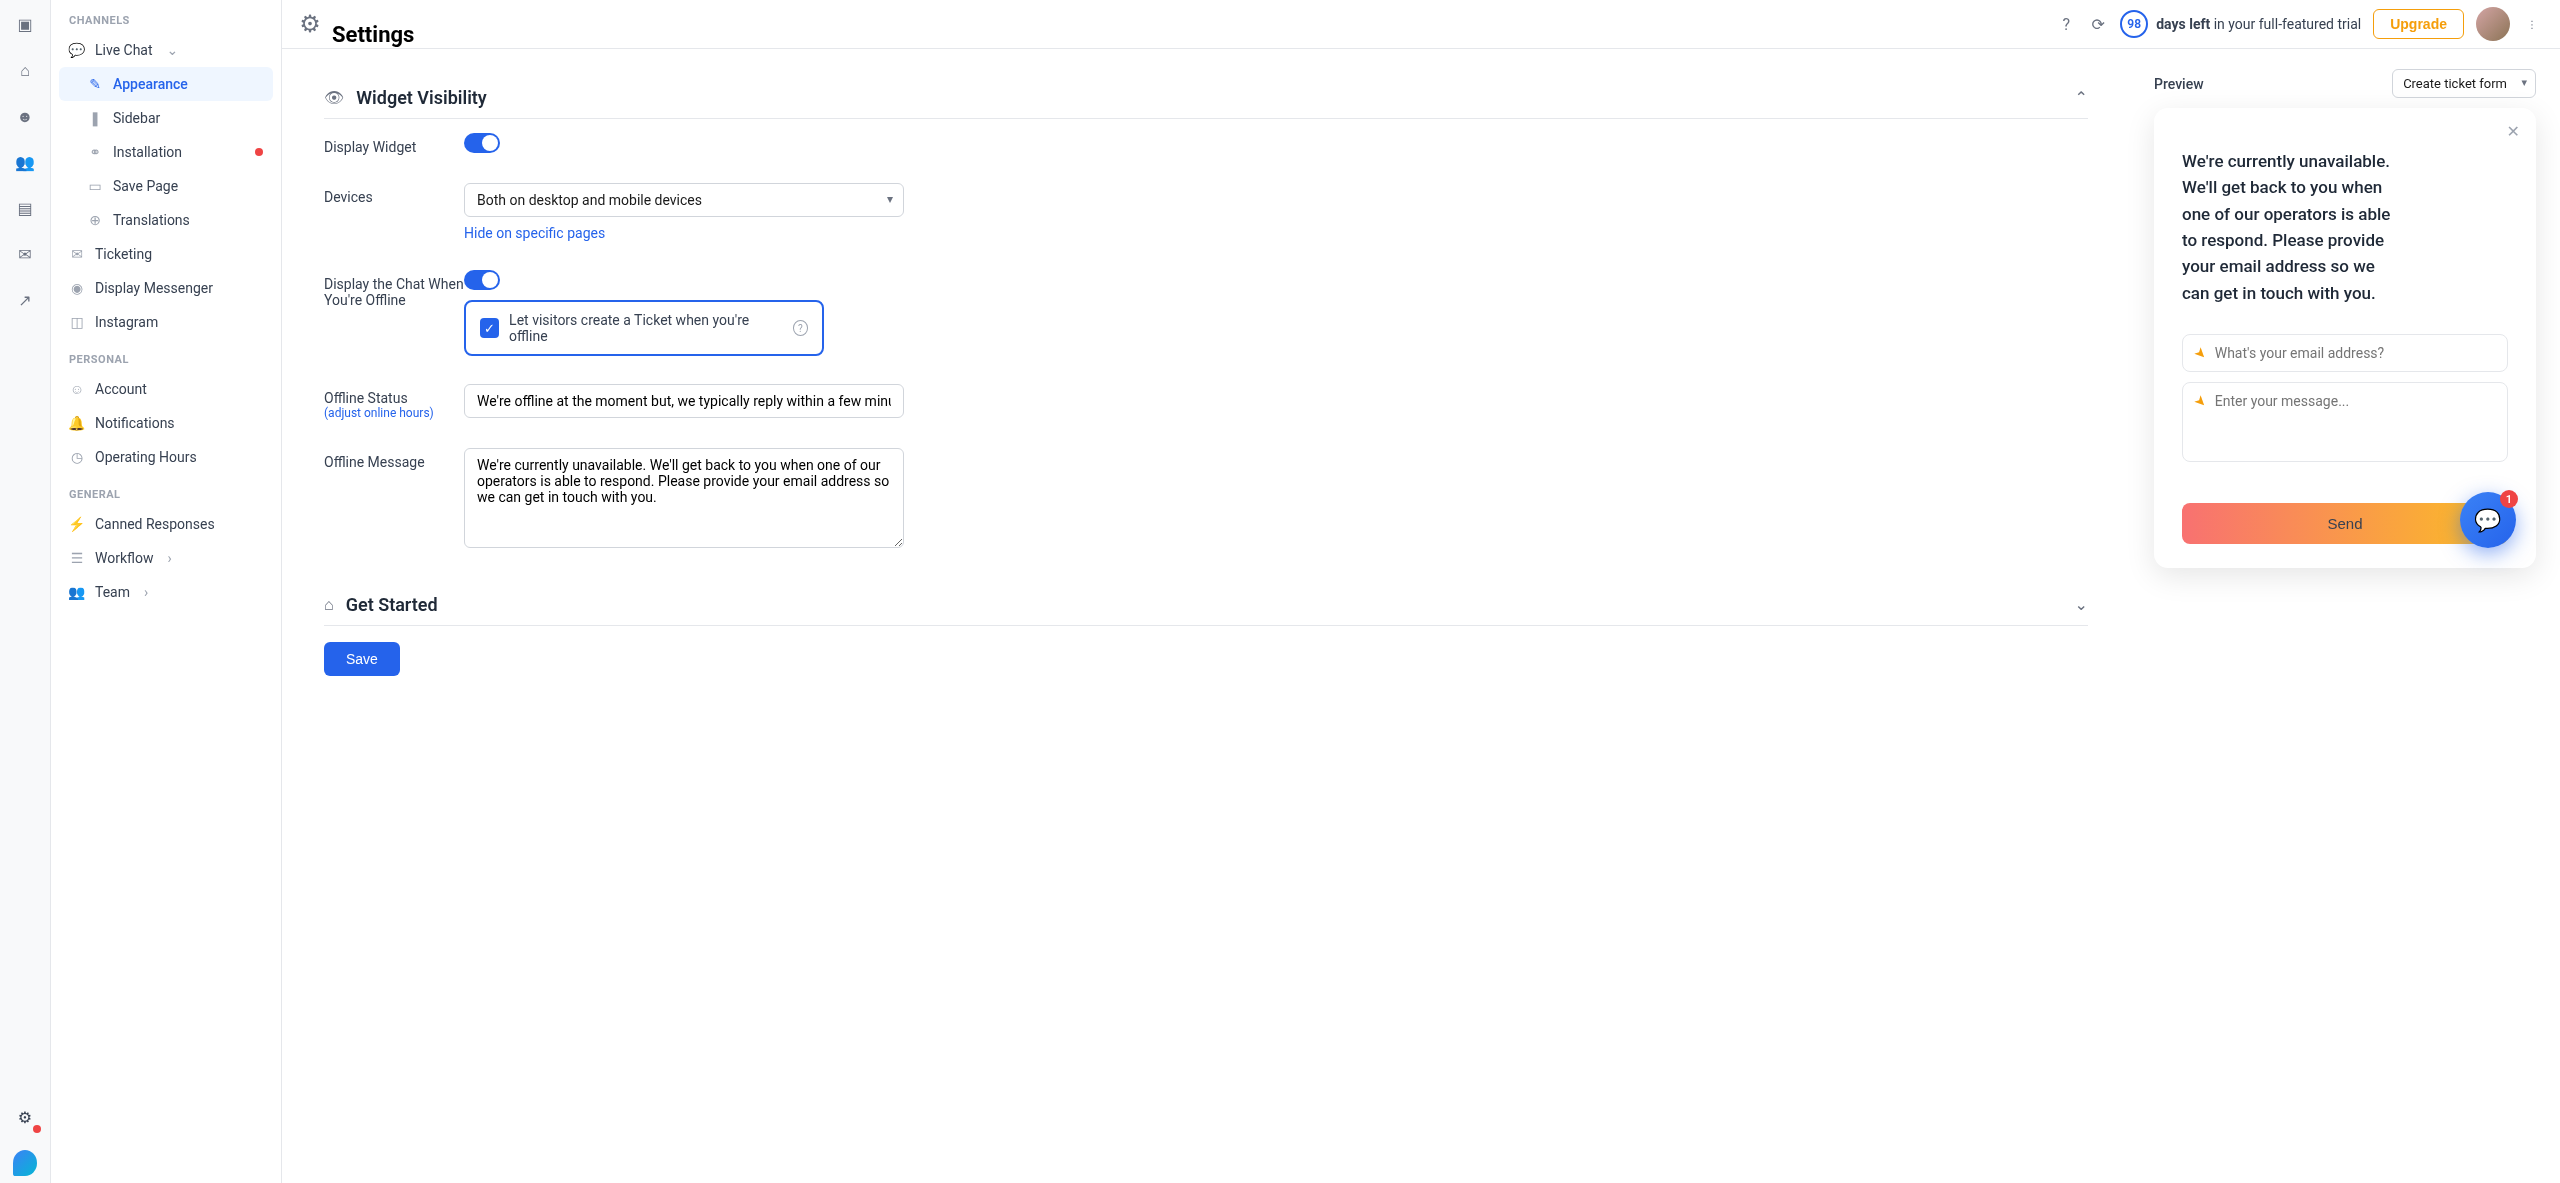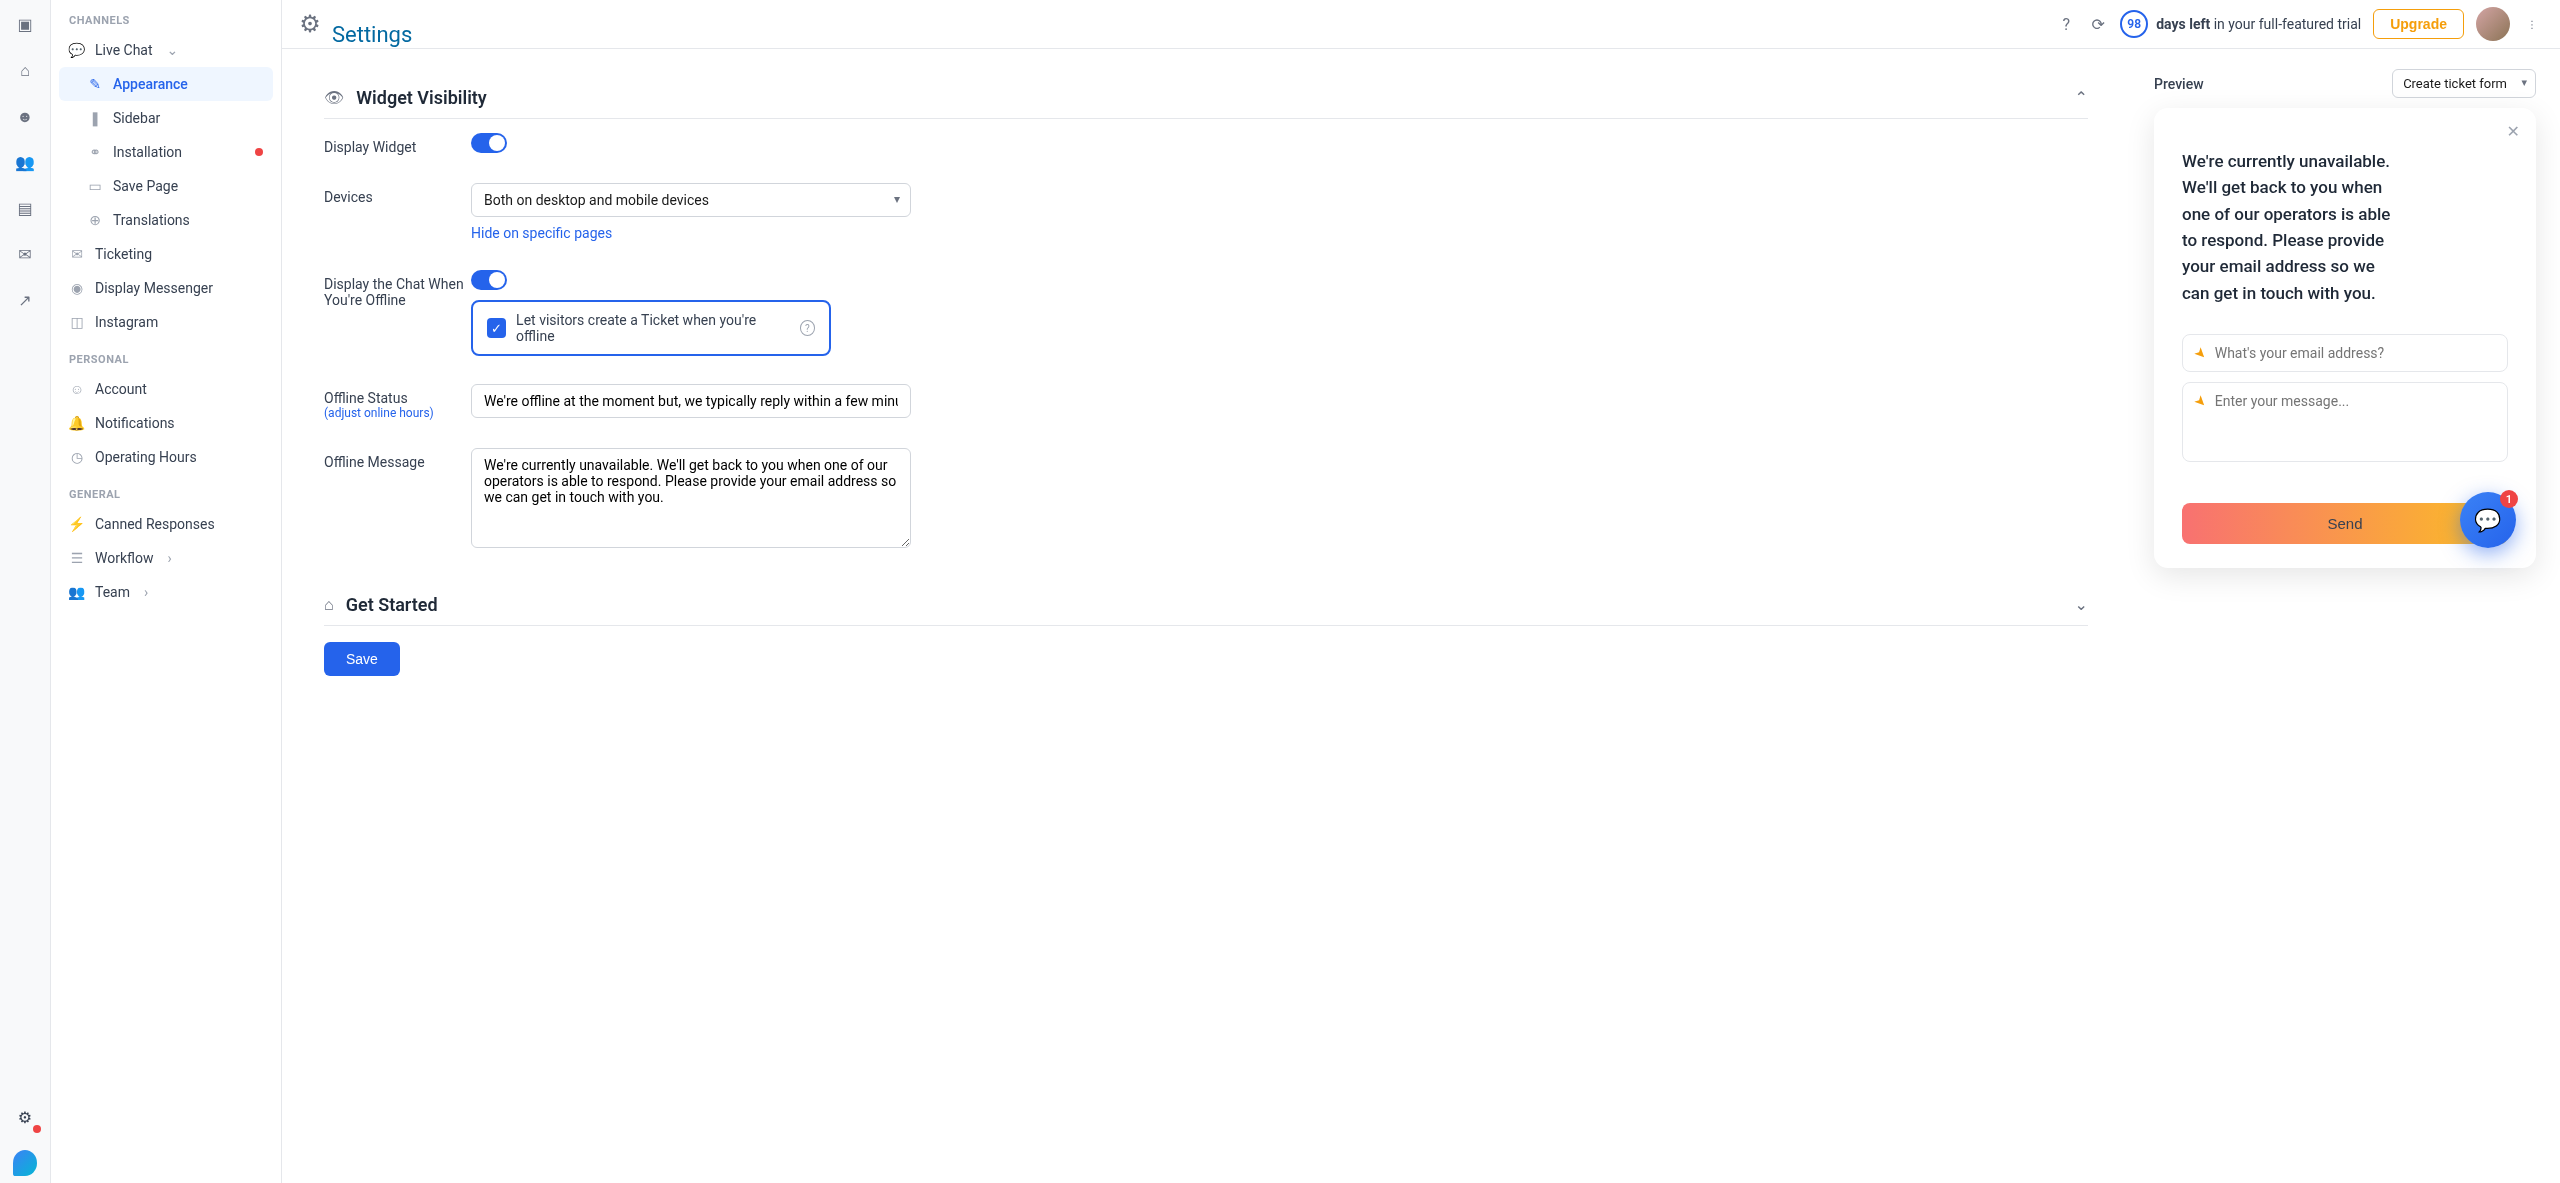--- a/index.html
+++ b/index.html
@@ -19,21 +19,21 @@
 .sidebar {
   width: 231px; background:#fff; border-right:1px solid #e5e7eb;
   display:flex; flex-direction:column; overflow-y:auto;
 }
 .main { flex:1; display:flex; flex-direction:column; }
 
 .header {
   height:49px; border-bottom:1px solid #e5e7eb; display:flex; align-items:center;
   padding:0 18px; gap:12px;
 }
-.header-title { font-size:22px; font-weight:400; color:#0369a1; flex:0 0 auto;margin-top:20px; }
+.header-title { font-size:22px; font-weight:700; color:#000000; flex:0 0 auto;margin-top:20px; }
 .header-spacer { flex:1; }
 .header-icon { width:20px; height:20px; color:#6b7280; display:flex; align-items:center; justify-content:center; cursor:pointer; }
 .trial-badge {
   display:flex; align-items:center; gap:8px; font-size:14px; color:#374151;
 }
 .trial-count {
   width:28px; height:28px; border:2px solid #2563eb; border-radius:50%;
   display:flex; align-items:center; justify-content:center; font-size:12px; font-weight:600; color:#2563eb;
 }
 .upgrade-btn {
@@ -60,21 +60,21 @@
 .preview-area { width:430px; padding:20px 24px; background:#fff; }
 
 .section-head {
   display:flex; align-items:center; gap:12px; padding:10px 0;
   border-bottom:1px solid #e5e7eb; cursor:pointer;
 }
 .section-head h2 { font-size:18px; font-weight:600; color:#1f2937; }
 .section-head .sh-icon { color:#6b7280; }
 .section-head .sh-chevron { margin-left:auto; color:#6b7280; }
 
-.form-row { display:flex; align-items:flex-start; padding:14px 0; gap:7px; }
+.form-row { display:flex; align-items:flex-start; padding:14px 0; gap:0; }
 .form-label { width:140px; font-size:14px; color:#374151; padding-top:6px; }
 .form-label small { display:block; color:#2563eb; font-size:12px; }
 .form-control { flex:1; max-width:440px; }
 
 .toggle { width:36px; height:20px; background:#2563eb; border-radius:10px; position:relative; cursor:pointer; }
 .toggle::after { content:""; position:absolute; width:16px; height:16px; background:#fff; border-radius:50%; top:2px; right:2px; }
 
 .dropdown {
   border:1px solid #d1d5db; border-radius:6px; padding:8px 32px 8px 12px; font-size:14px;
   background:#fff; position:relative; cursor:pointer; width:100%;

